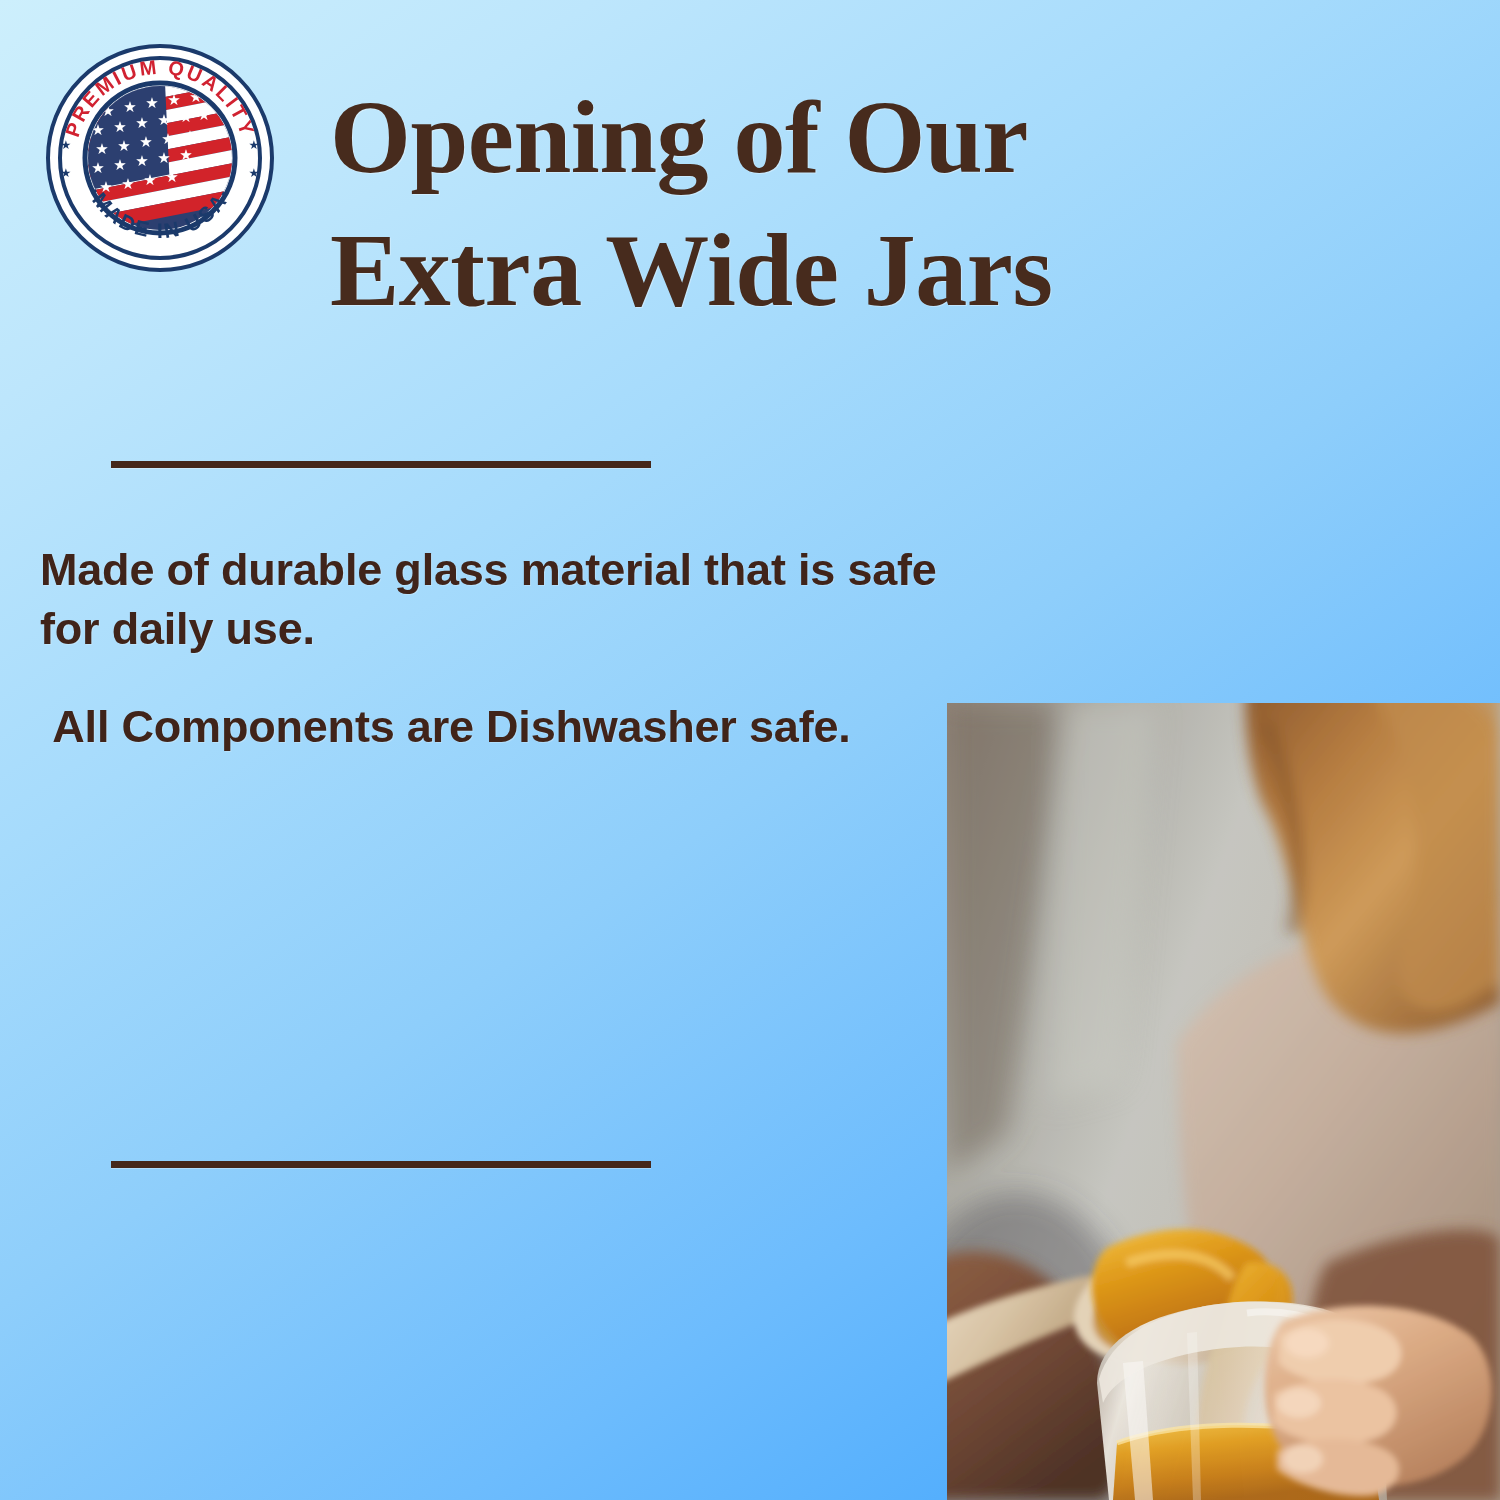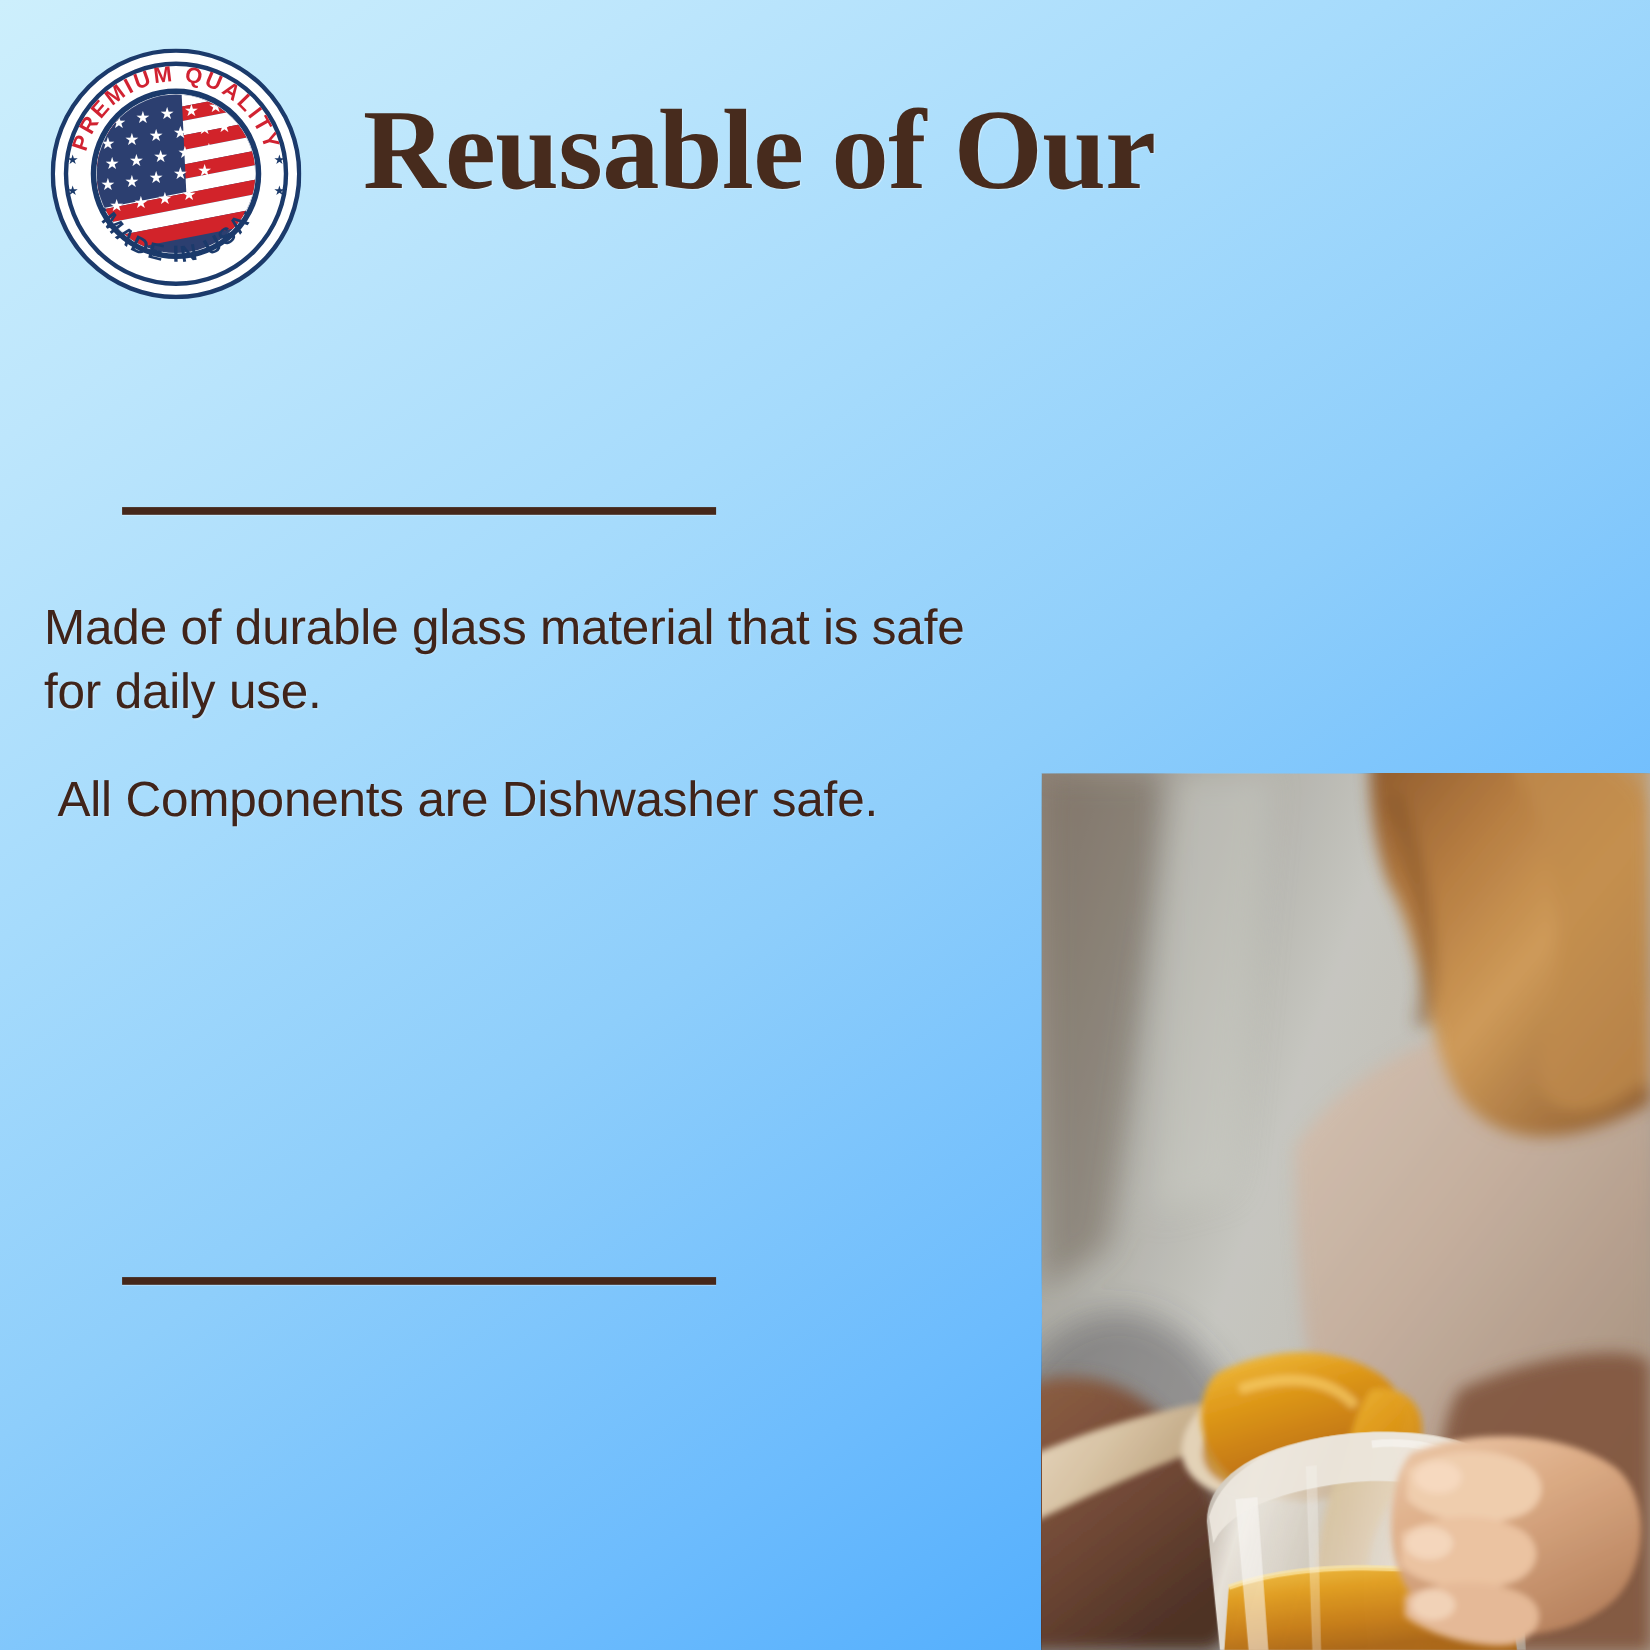--- a/index.html
+++ b/index.html
@@ -68,21 +68,21 @@
   
   #benefits {
     position: absolute;
     left: 40px;
     top: 540px;
     width: 905px;
   }
   .benefit {
     color: #40241a;
     font-family: "Liberation Sans", "DejaVu Sans", sans-serif;
-    font-weight: normal;
+    font-weight: bold;
     font-size: 45px;
     line-height: 1.32;
     letter-spacing: -0.2px;
     margin: 0 0 38px 0;
     text-shadow: 1px 1px 0 rgba(255,255,255,0.22);
     white-space: pre-wrap;
   }
   .benefit:last-child { margin-bottom: 0; }
   #benefit-4 { }
 
@@ -173,21 +173,22 @@
       <g fill="#1b3a6b" font-size="12" font-family="DejaVu Sans, sans-serif" text-anchor="middle">
         <text x="20" y="105">★</text>
           <text x="20" y="133">★</text>
         <text x="208" y="105">★</text>
           <text x="208" y="133">★</text>
       </g>
     </svg>
   </div>
 
   <div id="title">
-    <span class="tline">Reusable of Our</span>
+    <span class="tline">Opening of Our</span>
+    <span class="tline">Extra Wide Jars</span>
   </div>
 
   <div id="divider-top" class="divider"></div>
   <div id="divider-bottom" class="divider"></div>
 
   <div id="benefits">
     <p id="benefit-1" class="benefit">Made of durable glass material that is safe
 for daily use.</p>
     <p id="benefit-4" class="benefit"> All Components are Dishwasher safe.</p>
   </div>

